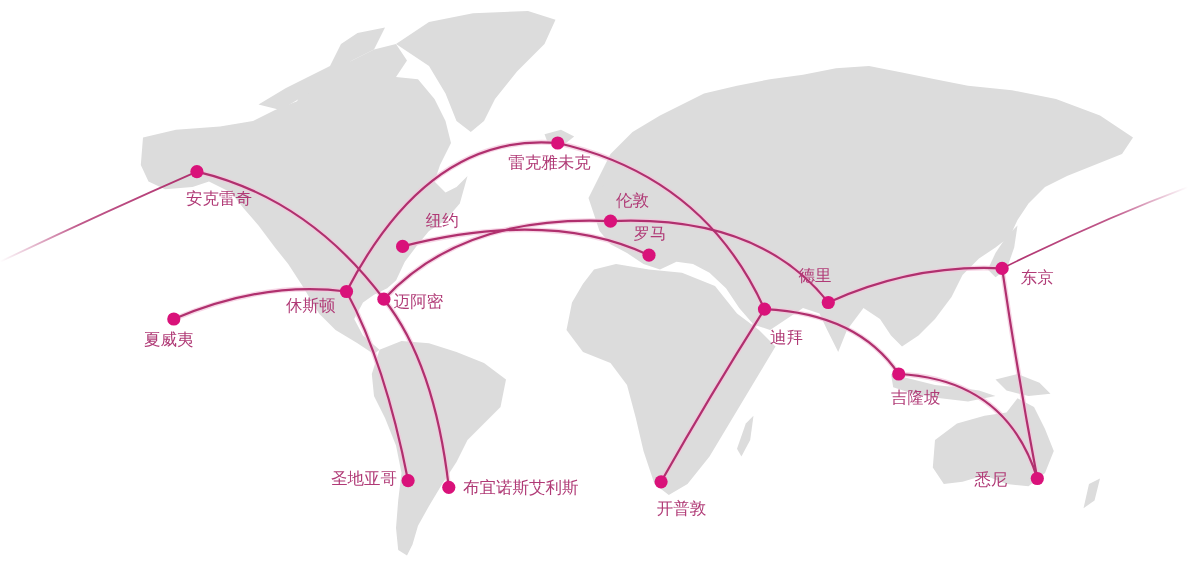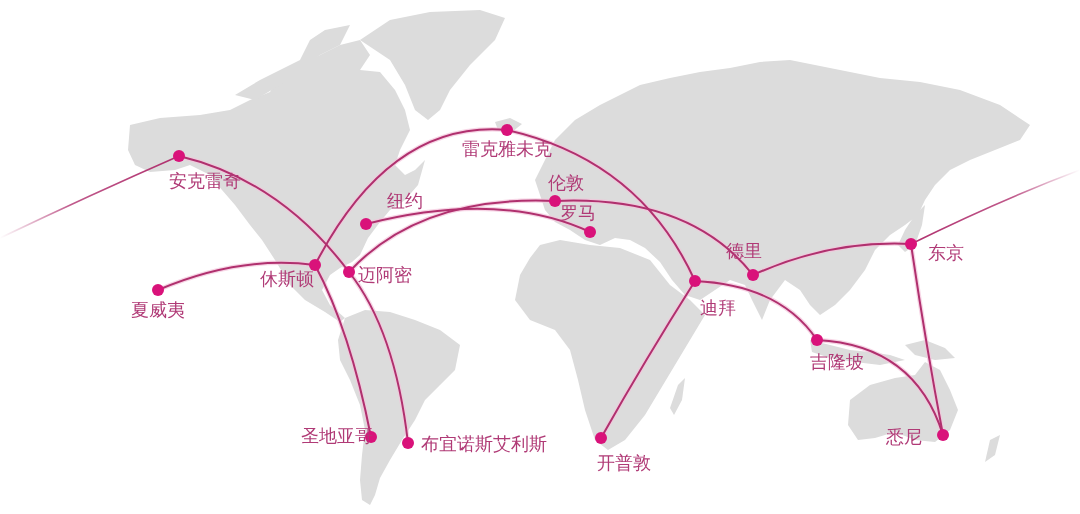--- a/index.html
+++ b/index.html
@@ -2,21 +2,21 @@
 <html><head>
 <meta charset="utf-8">
 <style>
   html, body { margin:0; padding:0; background:#ffffff; }
   body { width:1080px; height:514px; overflow:hidden; position:relative; font-family:"DejaVu Sans", sans-serif; }
   #map { position:absolute; left:0; top:0; width:1080px; height:514px; }
   .land { fill:#dcdcdc; }
   .route { fill:none; stroke:#b0306e; stroke-width:2; }
   .route-glow { fill:none; stroke:#f3c5dc; stroke-width:4.5; opacity:0.7; }
   .dot { fill:#d9127a; }
-  .label { position:absolute; font-size:18px; color:#b03a76; white-space:nowrap; line-height:16px; font-family:Liberation Serif, serif; }
+  .label { position:absolute; font-size:15px; color:#b03a76; white-space:nowrap; line-height:16px; font-family:Liberation Serif, serif; }
 </style>
 </head>
 <body>
 
 <svg id="map" viewBox="0 0 1080 514" xmlns="http://www.w3.org/2000/svg">
   <defs>
     <linearGradient id="fadeR" x1="0" x2="1" y1="0" y2="0">
       <stop offset="0" stop-color="#dcdcdc"></stop>
       <stop offset="0.85" stop-color="#dcdcdc"></stop>
       <stop offset="1" stop-color="#ffffff"></stop>
@@ -114,22 +114,22 @@
     <circle class="dot" cx="753" cy="275" r="6"></circle>
     <circle class="dot" cx="911" cy="244" r="6"></circle>
     <circle class="dot" cx="817" cy="340" r="6"></circle>
     <circle class="dot" cx="943" cy="435" r="6"></circle>
   </g>
 </svg>
 
 <div>
   <span class="label" style="left:152px;top:173px;margin-left:17px;">安克雷奇</span>
   <span class="label" style="left:462px;top:141px;">雷克雅未克</span>
-  <span class="label" style="left:548px;top:175px;">伦敦</span>
-  <span class="label" style="left:560px;top:205px;">罗马</span>
+  <span class="label" style="left:560px;top:175px;">伦敦</span>
+  <span class="label" style="left:576px;top:205px;">罗马</span>
   <span class="label" style="left:387px;top:193px;">纽约</span>
   <span class="label" style="left:260px;top:271px;">休斯顿</span>
   <span class="label" style="left:358px;top:267px;">迈阿密</span>
   <span class="label" style="left:131px;top:302px;">夏威夷</span>
   <span class="label" style="left:301px;top:428px;text-align:center;">圣地亚哥</span>
   <span class="label" style="left:421px;top:436px;">布宜诺斯艾利斯</span>
   <span class="label" style="left:597px;top:455px;">开普敦</span>
   <span class="label" style="left:700px;top:300px;">迪拜</span>
   <span class="label" style="left:726px;top:243px;">德里</span>
   <span class="label" style="left:928px;top:245px;">东京</span>

